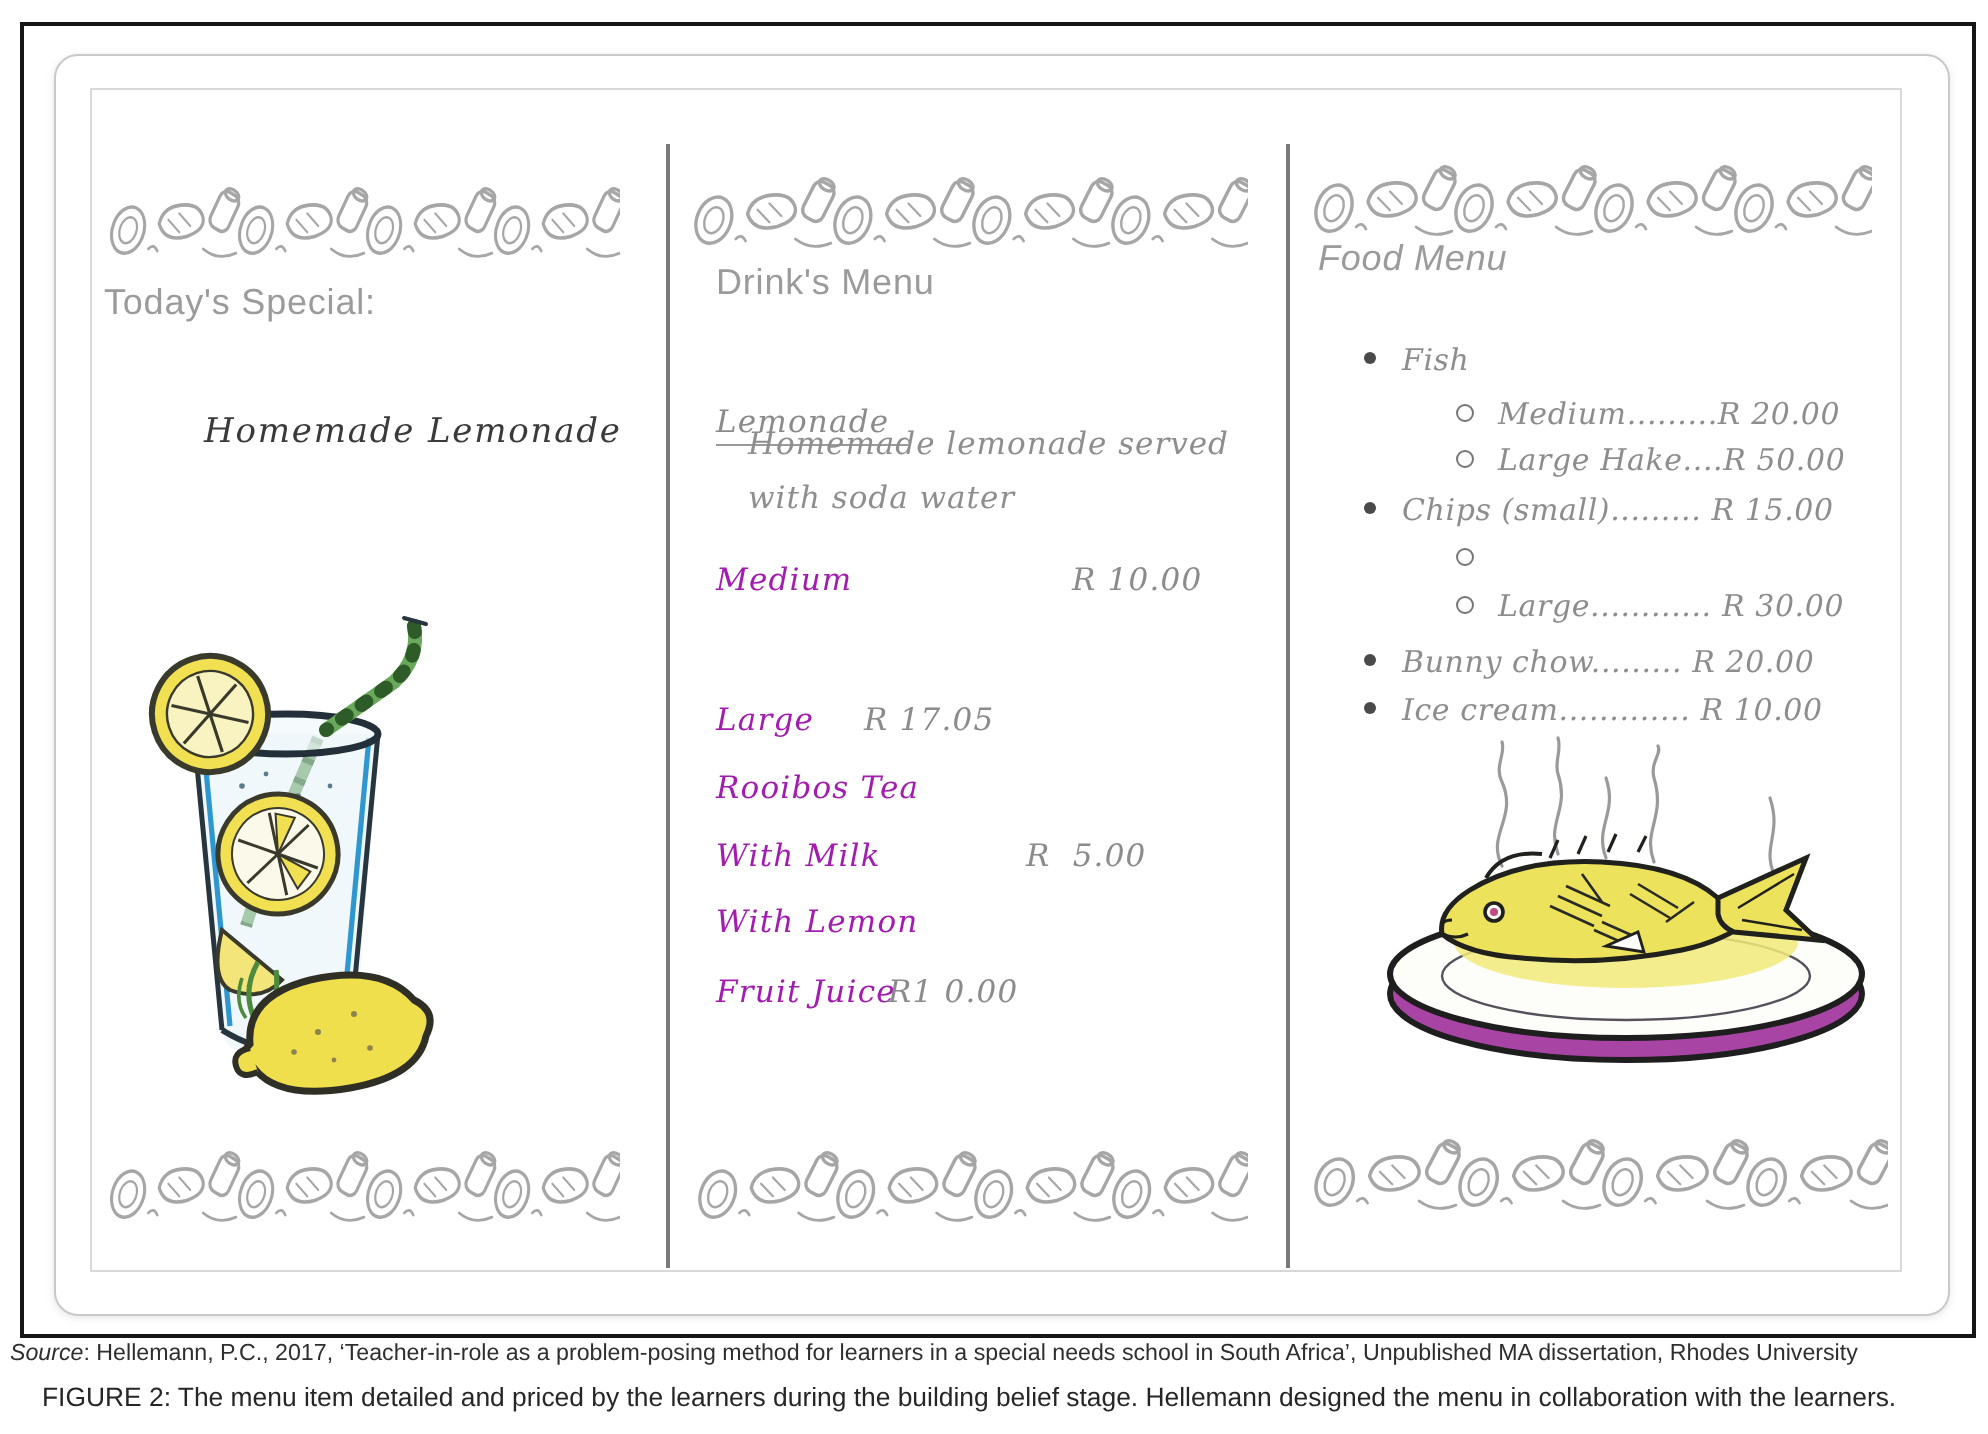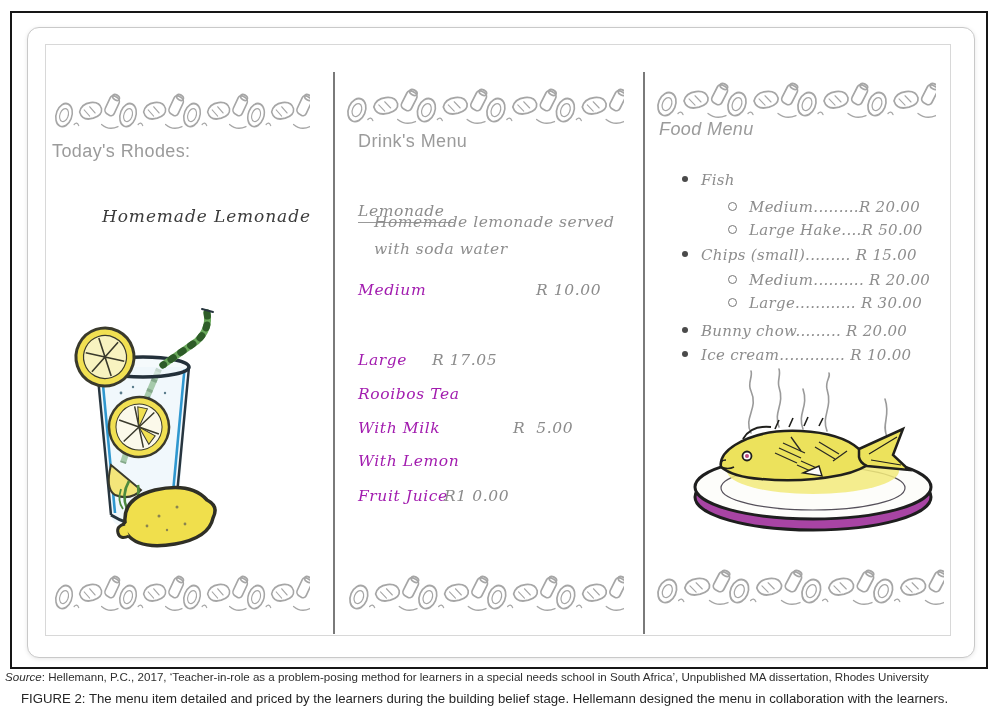--- a/index.html
+++ b/index.html
@@ -107,21 +107,21 @@
       <use href="#doodle-u" x="140"></use>
       <use href="#doodle-u" x="210"></use>
   </svg>
   <svg class="doodle" style="left:610px;top:520px" width="288" height="48" viewBox="0 0 280 46" preserveAspectRatio="none">
     <use href="#doodle-u" x="0"></use>
       <use href="#doodle-u" x="70"></use>
       <use href="#doodle-u" x="140"></use>
       <use href="#doodle-u" x="210"></use>
   </svg>
 
-  <div class="menu-title" style="left:6px;top:96px">Today's Rhodes:</div>
+  <div class="menu-title" style="left:6px;top:96px">Today's Special:</div>
   <div class="hand hand-dark" style="left:56px;top:150px">Homemade Lemonade</div>
 
   <svg class="abs" style="left:25px;top:258px" width="168" height="254" viewBox="0 0 168 254">
 
     <path d="M88 66 L64 122 L52 160" stroke="#5d9a4f" stroke-width="6" fill="none" opacity=".7"></path>
     <path d="M88 66 L64 122 L52 160" stroke="#2e5c28" stroke-width="6" fill="none" opacity=".55" stroke-dasharray="3 8"></path>
 
     <path d="M26 64 L40 212 Q41 222 52 223 L96 223 Q106 222 107 212 L118 64 Z" fill="rgba(214,236,246,.35)"></path>
 
     <g fill="#5a7c8c">
@@ -224,21 +224,21 @@
   <div class="f-row l2" style="top:153px">
     <span class="bullet2"></span><span class="f-text">Medium.........R 20.00</span>
   </div>
   <div class="f-row l2" style="top:176px">
     <span class="bullet2"></span><span class="f-text">Large Hake....R 50.00</span>
   </div>
   <div class="f-row l1" style="top:201px">
     <span class="bullet1"></span><span class="f-text">Chips (small)......... R 15.00</span>
   </div>
   <div class="f-row l2" style="top:226px">
-    <span class="bullet2"></span><span class="f-text">Medium.......... R 20.00</span>
+    <span class="bullet2"></span>
   </div>
   <div class="f-row l2" style="top:249px">
     <span class="bullet2"></span><span class="f-text">Large............ R 30.00</span>
   </div>
   <div class="f-row l1" style="top:277px">
     <span class="bullet1"></span><span class="f-text">Bunny chow......... R 20.00</span>
   </div>
   <div class="f-row l1" style="top:301px">
     <span class="bullet1"></span><span class="f-text">Ice cream............. R 10.00</span>
   </div>

